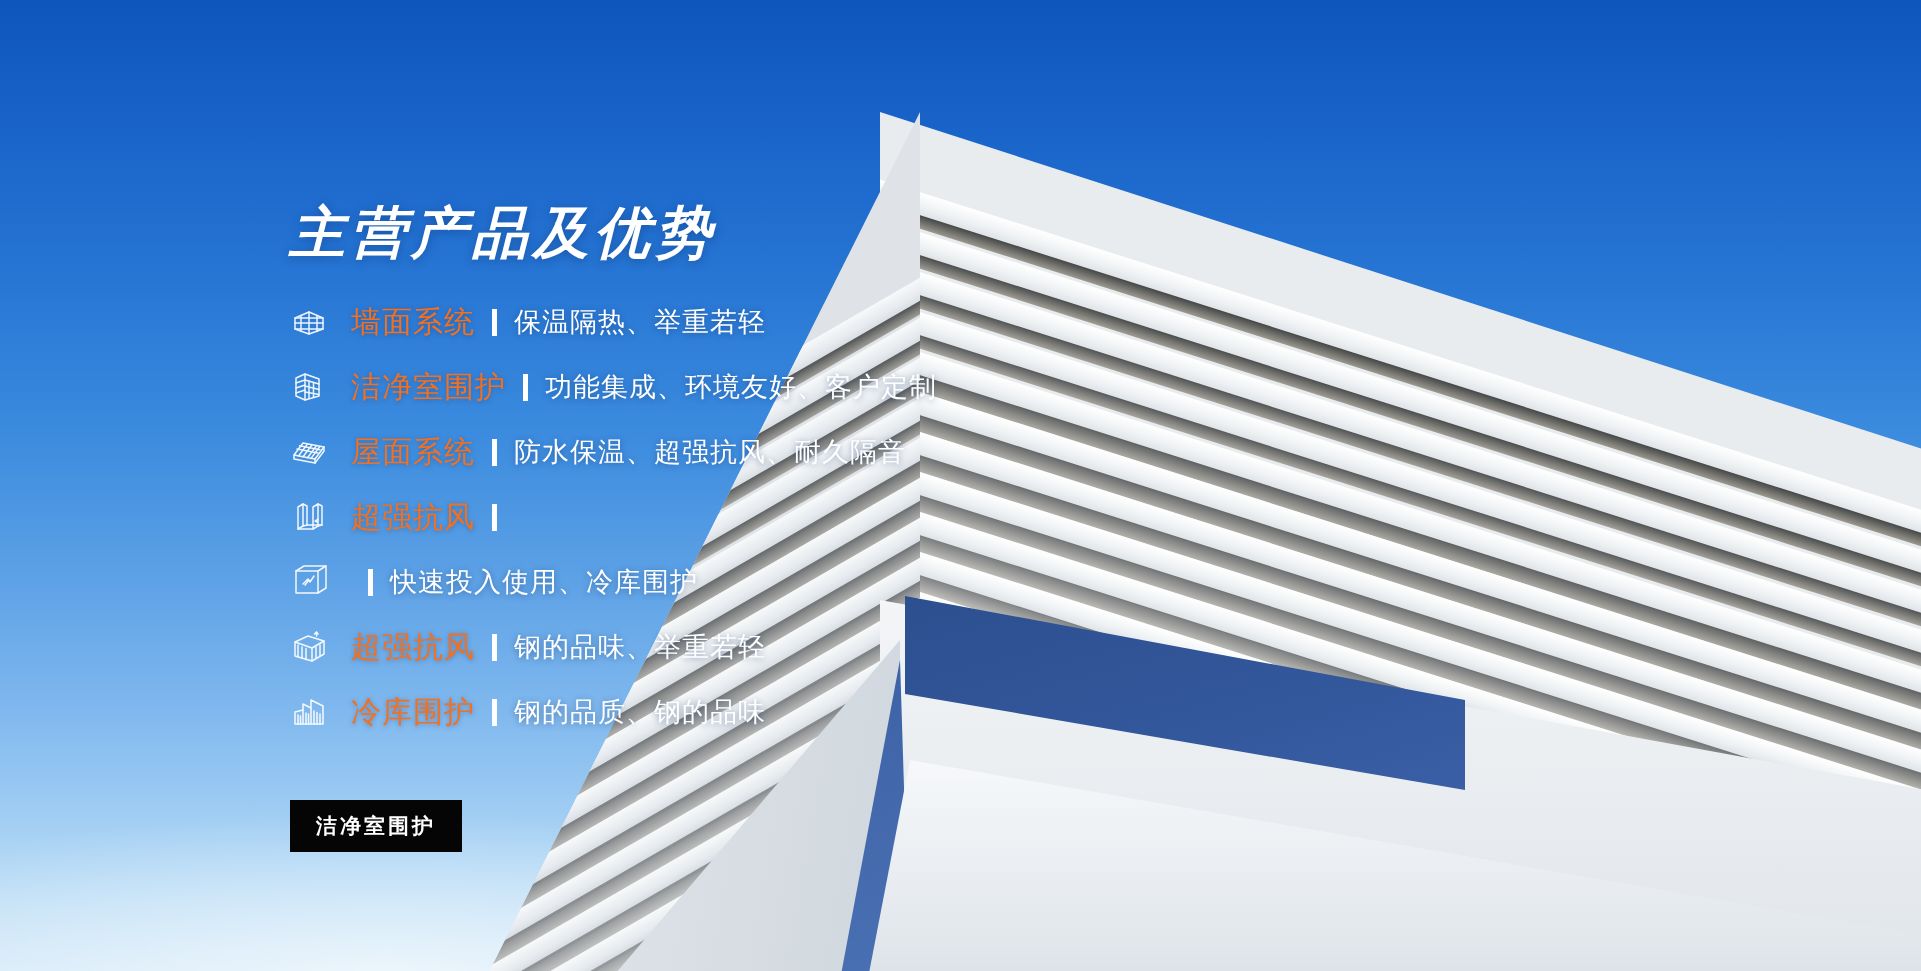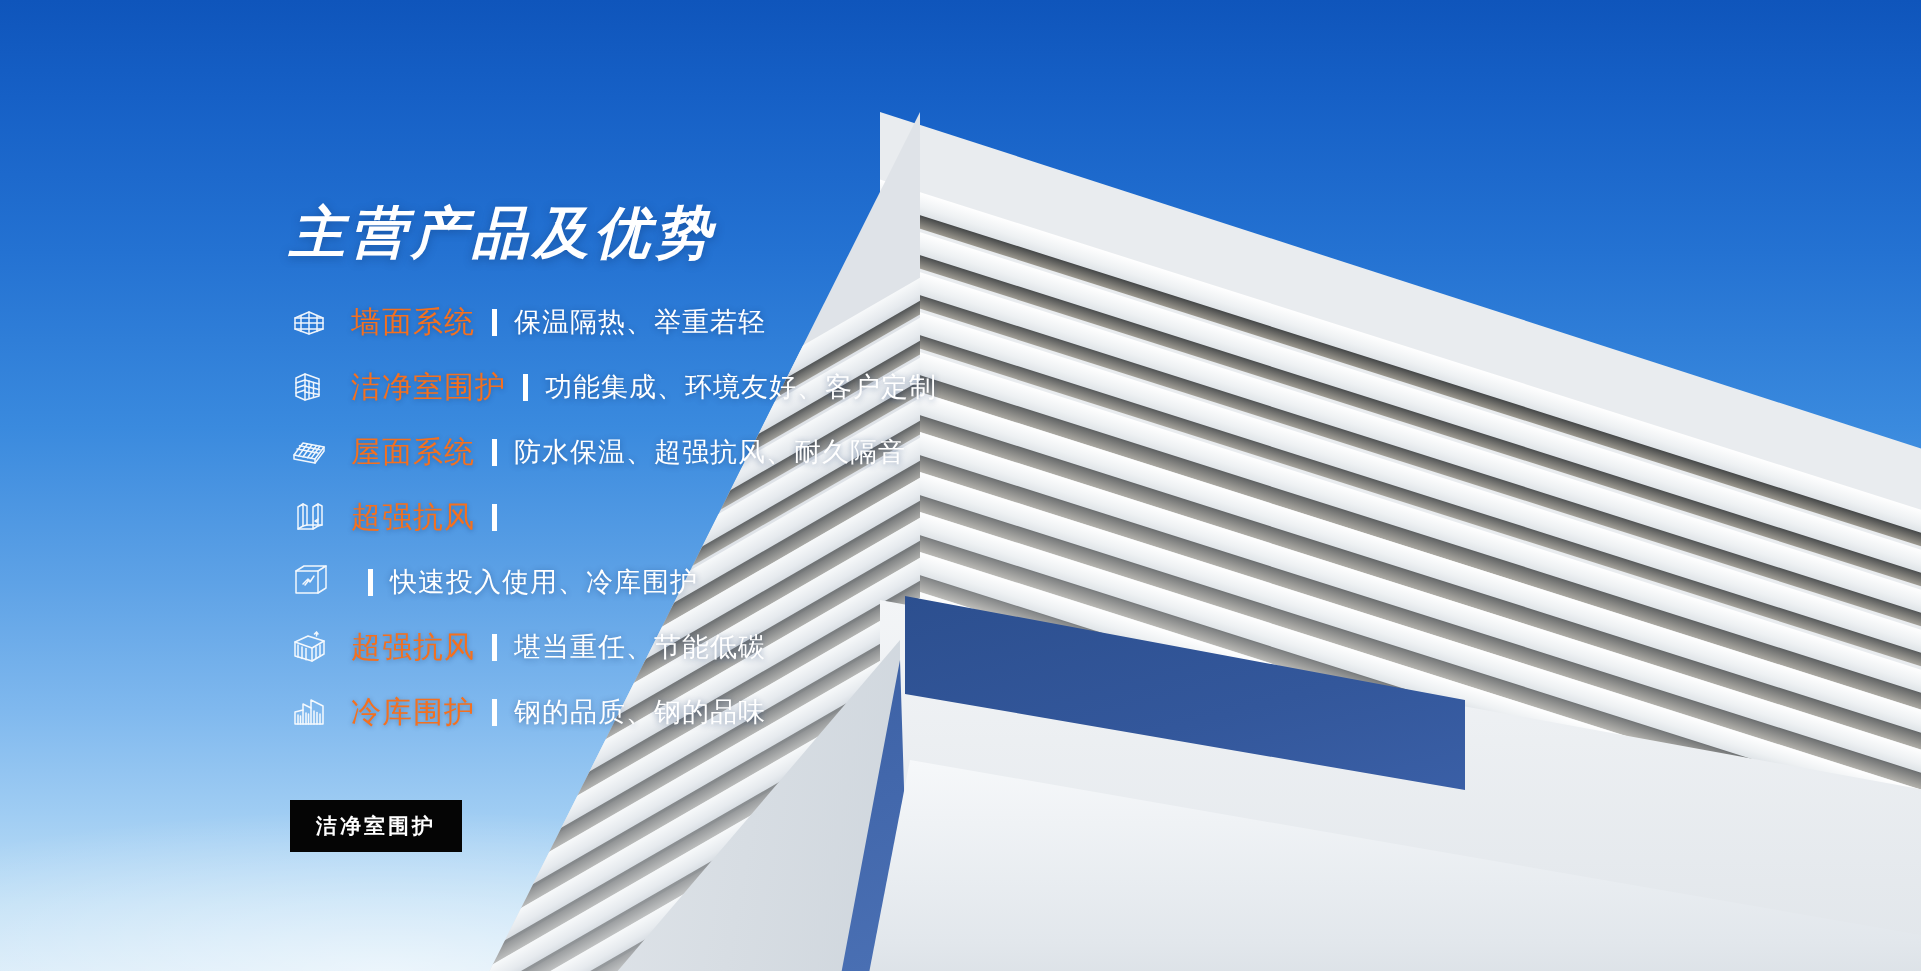--- a/index.html
+++ b/index.html
@@ -321,21 +321,21 @@
                 <path d="M11 18 L11 29.5"></path>
                 <path d="M15 19.5 L15 30.7"></path>
       <path d="M25 18 L25 29"></path>
                 <path d="M29 16 L29 27"></path>
       <path d="M23.5 5 l2 -2 M27 5 l-1.5 -2 M25.5 7 l0 -4"></path>
     </g>
             </svg>
           </span>
           <span class="label">超强抗风</span>
           <span class="bar"></span>
-          <span class="desc">堪当重任、节能低碳</span>
+          <span class="desc">钢的品味、举重若轻</span>
         </div>
         <div class="row">
           <span class="ico">
             <svg viewBox="0 0 36 36">
               <g fill="none" stroke="#ffffff" stroke-width="1.5" stroke-linejoin="round" stroke-linecap="round">
       <path d="M4 18 L4 30 L32 30 L32 12 L20 6 L20 14 L12 10 L12 16 Z"></path>
       <path d="M12 16 L12 30"></path>
                 <path d="M20 14 L20 30"></path>
       <path d="M7 21 L7 30"></path>
                 <path d="M9.5 22 L9.5 30"></path>

